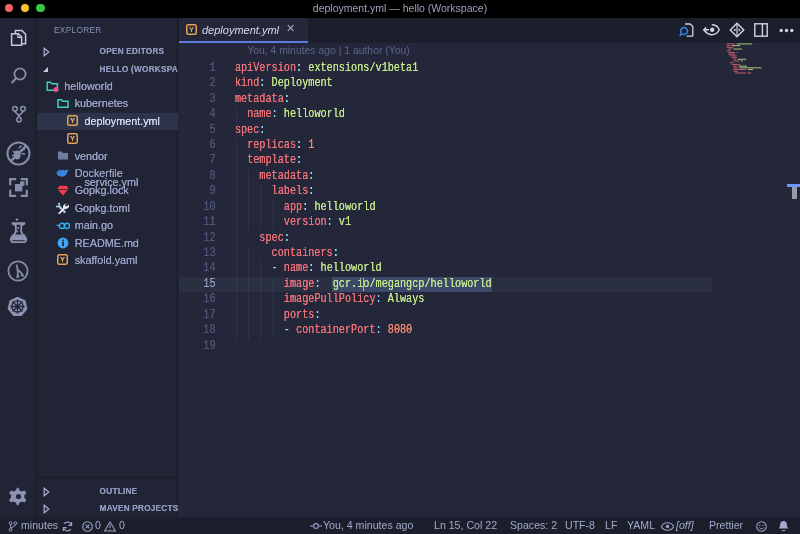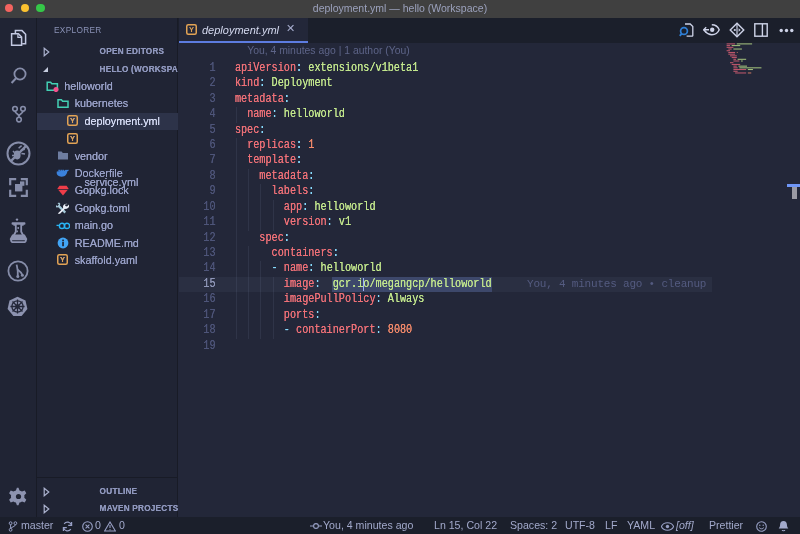--- a/index.html
+++ b/index.html
@@ -1,20 +1,20 @@
 <!DOCTYPE html>
 <html><head>
 <meta charset="utf-8">
 <style>
   * { margin:0; padding:0; box-sizing:border-box; }
   html,body { width:800px; height:534px; overflow:hidden; background:#232739; }
   body { font-family:"Liberation Sans", sans-serif; position:relative; }
   .abs { position:absolute; }
   
-  #titlebar { left:0; top:0; width:800px; height:18px; background:#404040; }
+  #titlebar { left:0; top:0; width:800px; height:18px; background:#000000; }
   #activity { left:0; top:18px; width:37px; height:499px; background:#202434; border-right:1px solid #181b26; }
   #sidebar  { left:37px; top:18px; width:141px; height:499px; background:#202434; border-right:1px solid #181b26; }
   #tabbar   { left:178px; top:18px; width:622px; height:25px; background:#1b1f2b; }
   #editor   { left:178px; top:43px; width:622px; height:474px; background:#232739; }
   #statusbar{ left:0; top:517px; width:800px; height:17px; background:#1b1f2b; color:#a2a9cb; font-size:10.6px; }
   
   .tl { width:8.4px; height:8.4px; border-radius:50%; top:4.1px; }
   
   .sechdr { font-weight:bold; font-size:8.2px; color:#8f97bd; letter-spacing:0.25px;margin-left:45px; }
   .row { position:absolute; left:0; width:141px; height:17.4px; line-height:17.4px; font-size:10.8px; color:#9aa2c9; white-space:nowrap; text-shadow:0 0 0.4px currentColor; }
@@ -261,21 +261,20 @@
 <div class="cl" style="top:172.10px"><span class="num">11</span><span class="txt">        <span class="k">version</span><span class="p">:</span><span class="s"> v1</span></span></div>
 <div class="cl" style="top:187.53px"><span class="num">12</span><span class="txt">    <span class="k">spec</span><span class="p">:</span></span></div>
 <div class="cl" style="top:202.96px"><span class="num">13</span><span class="txt">      <span class="k">containers</span><span class="p">:</span></span></div>
 <div class="cl" style="top:218.39px"><span class="num">14</span><span class="txt">      <span class="p">- </span><span class="k">name</span><span class="p">:</span><span class="s"> helloworld</span></span></div>
 <div class="cl" style="top:233.82px"><span class="num act">15</span><span class="txt">        <span class="k">image</span><span class="p">:</span>  <span class="s">gcr.io/megangcp/helloworld</span></span></div>
 <div class="cl" style="top:249.25px"><span class="num">16</span><span class="txt">        <span class="k">imagePullPolicy</span><span class="p">:</span><span class="s"> Always</span></span></div>
 <div class="cl" style="top:264.68px"><span class="num">17</span><span class="txt">        <span class="k">ports</span><span class="p">:</span></span></div>
 <div class="cl" style="top:280.11px"><span class="num">18</span><span class="txt">        <span class="p">- </span><span class="k">containerPort</span><span class="p">:</span><span class="n"> 8080</span></span></div>
 <div class="cl" style="top:295.54px"><span class="num">19</span></div>
 <div class="abs" style="left:184.8px; top:235.3px; width:1.6px; height:12.5px; background:#9db3f7;"></div>
-<div class="abs" style="left:349px; top:233.82px; height:15.43px; line-height:15.43px; font-family:'Liberation Mono',monospace; font-size:11px; letter-spacing:-0.2px; color:#545b80; white-space:pre;">You, 4 minutes ago • cleanup</div>
 </div>
 <svg class="abs" style="left:545px; top:0px; opacity:0.82;" width="60" height="40" viewBox="0 0 60 40">
       <rect x="3.60" y="0.40" width="8.50" height="1" fill="#e8647a"></rect>
       <rect x="13.80" y="0.40" width="15.30" height="1" fill="#c3e88d"></rect>
       <rect x="3.60" y="2.11" width="3.40" height="1" fill="#e8647a"></rect>
       <rect x="8.70" y="2.11" width="8.50" height="1" fill="#c3e88d"></rect>
       <rect x="3.60" y="3.82" width="6.80" height="1" fill="#e8647a"></rect>
       <rect x="5.30" y="5.53" width="3.40" height="1" fill="#e8647a"></rect>
       <rect x="10.40" y="5.53" width="8.50" height="1" fill="#c3e88d"></rect>
       <rect x="3.60" y="7.24" width="3.40" height="1" fill="#e8647a"></rect>
@@ -302,21 +301,21 @@
     </svg>
 </div>
 
 <div class="abs" id="statusbar">
   <svg class="abs" style="left:8px; top:3.5px;" width="10" height="11" viewBox="0 0 10 11">
       <circle cx="2.6" cy="2.2" r="1.4" fill="none" stroke="#979fc4" stroke-width="1"></circle>
       <circle cx="7.4" cy="2.2" r="1.4" fill="none" stroke="#979fc4" stroke-width="1"></circle>
       <circle cx="2.6" cy="8.8" r="1.4" fill="none" stroke="#979fc4" stroke-width="1"></circle>
       <path d="M7.4 3.6 c0 2.6-4.8 2-4.8 4.4 M2.6 3.6 v3.6" fill="none" stroke="#979fc4" stroke-width="1"></path>
     </svg>
-  <div class="abs" style="left:21px; top:0; line-height:17px;">master</div>
+  <div class="abs" style="left:21px; top:0; line-height:17px;">minutes</div>
   <svg class="abs" style="left:62px; top:3.5px;" width="11" height="11" viewBox="0 0 11 11">
       <path d="M1.6 6.8 a4 4 0 0 0 7.2 1.4 M9.4 4.2 a4 4 0 0 0-7.2-1.4" fill="none" stroke="#979fc4" stroke-width="1.2"></path>
       <path d="M9.6 1 v3.4 h-3.4 M1.4 10 v-3.4 h3.4" fill="none" stroke="#979fc4" stroke-width="1.2"></path>
     </svg>
   <svg class="abs" style="left:82.3px; top:3.5px;" width="11" height="11" viewBox="0 0 11 11">
       <circle cx="5.5" cy="5.5" r="4.8" fill="none" stroke="#979fc4" stroke-width="1.1"></circle>
       <path d="M3.6 3.6 l3.8 3.8 M7.4 3.6 l-3.8 3.8" stroke="#979fc4" stroke-width="1.1"></path>
     </svg>
   <div class="abs" style="left:95px; top:0; line-height:17px;">0</div>
   <svg class="abs" style="left:104px; top:3.5px;" width="12" height="11" viewBox="0 0 12 11">

